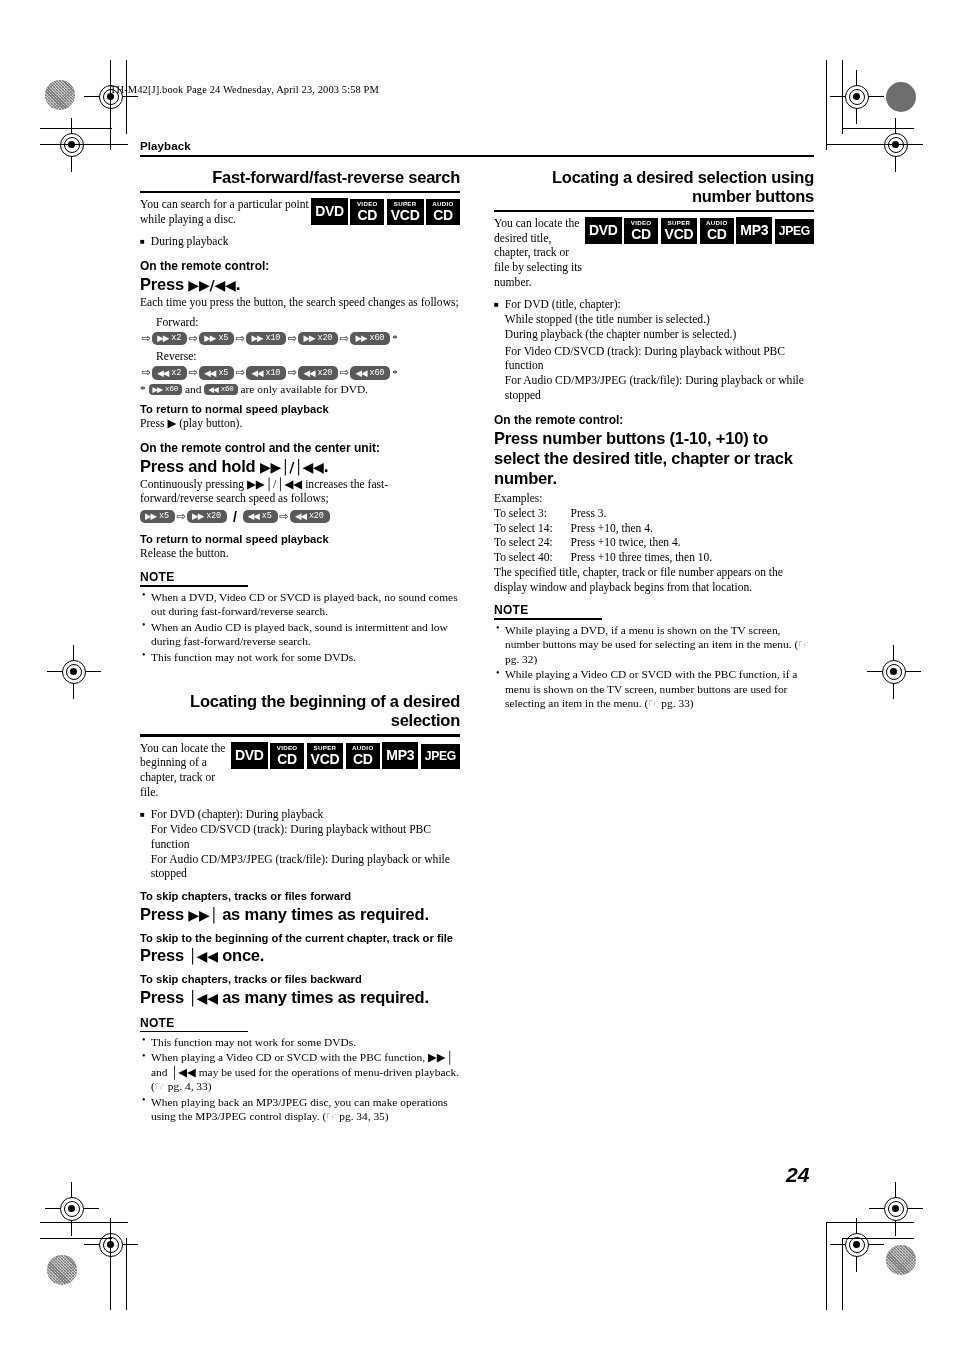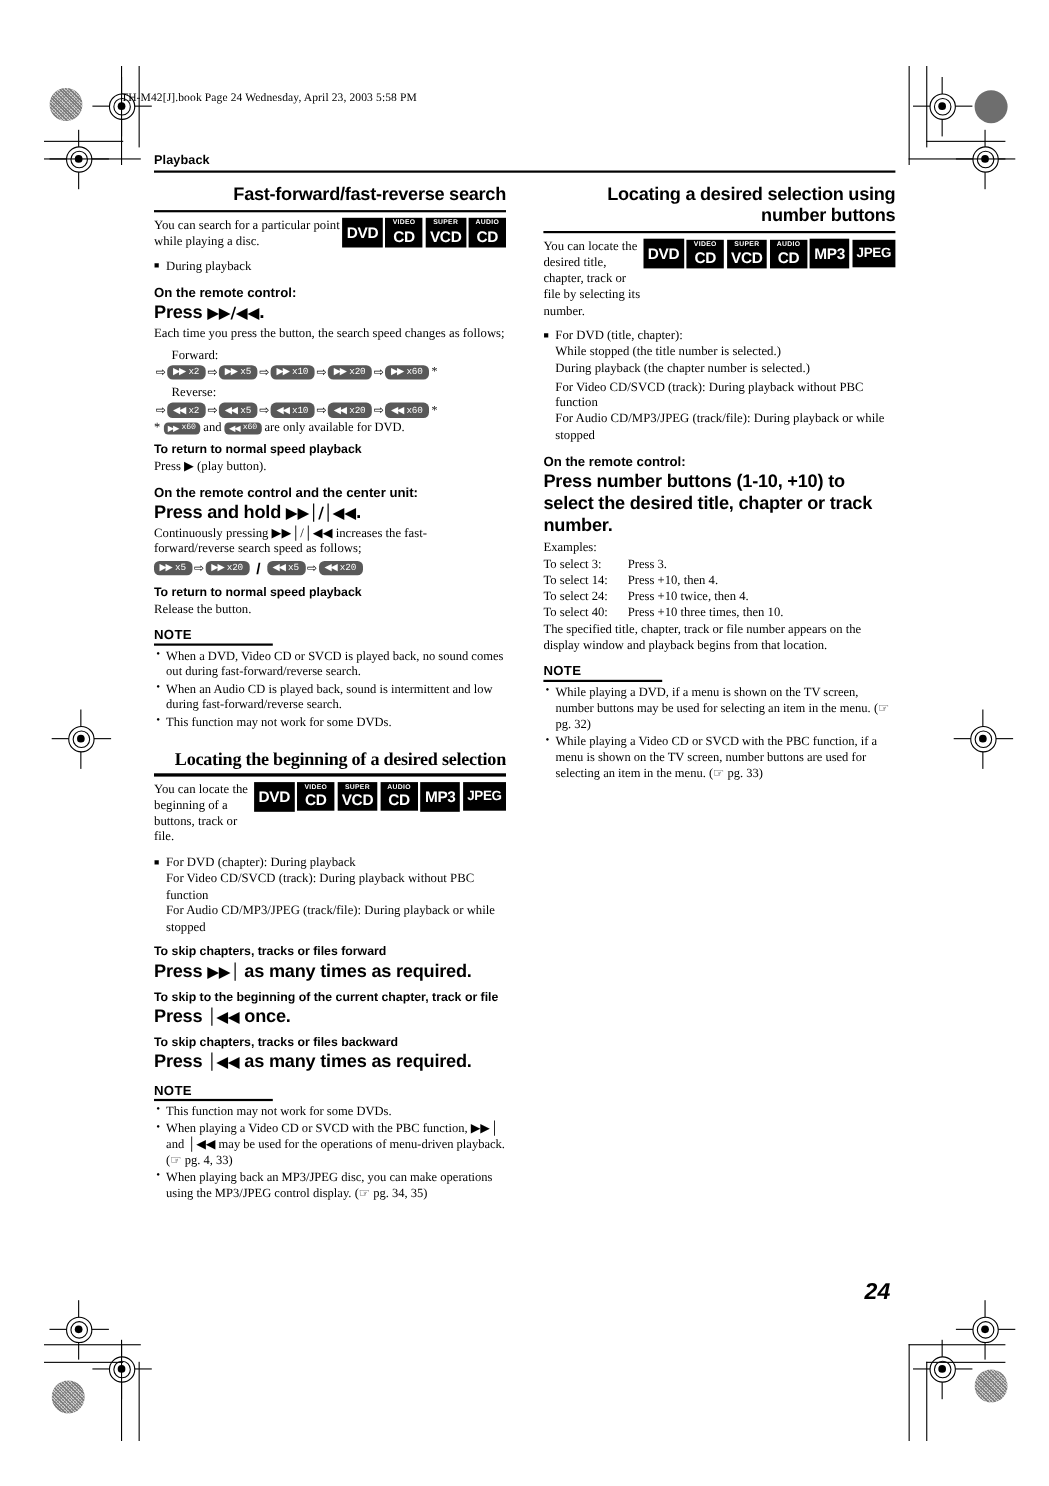--- a/index.html
+++ b/index.html
@@ -63,21 +63,21 @@
     font-weight:bold; font-size:16.5px; line-height:1.16;
     margin:0 0 4px 0; letter-spacing:-0.25px;text-align:right;
   }
   .rule-sect { height:2.3px; background:#000; width:100%; margin-bottom:5px; }
 
   .intro-row { display:flex; align-items:flex-start; justify-content:space-between; }
   .intro-txt { font-size:11.6px; line-height:1.26; max-width:178px; }
   .intro-txt.narrow { max-width:130px; }
 
   
-  .badges { display:flex; align-items:center; gap:2.5px; }
+  .badges { display:flex; align-items:flex-end; gap:2.5px; }
   .badge {
     background:#000; color:#fff; text-align:center;
     font-family:"Liberation Sans", sans-serif;
     padding:2px 4px 3px 4px; min-width:26px;
     display:flex; flex-direction:column; justify-content:center;
   }
   .badge .top {
     font-size:6.2px; font-weight:bold; line-height:1; letter-spacing:.3px;
     margin-bottom:1px;
   }
@@ -404,25 +404,25 @@
       <p class="body">Release the button.</p>
 
       <div class="note-title">NOTE</div>
       <div class="note-rule"></div>
       <ul class="notes">
         <li>When a DVD, Video CD or SVCD is played back, no sound comes out during fast-forward/reverse search.</li>
         <li>When an Audio CD is played back, sound is intermittent and low during fast-forward/reverse search.</li>
         <li>This function may not work for some DVDs.</li>
       </ul>
 
-      <h2 class="sect" style="margin-top:16px;font-family:Liberation Serif, serif;">Locating the beginning of a desired selection</h2>
+      <h2 class="sect" style="margin-top:28px;">Locating the beginning of a desired selection</h2>
       <div class="rule-sect"></div>
 
       <div class="intro-row">
-        <div class="intro-txt narrow">You can locate the beginning of a buttons, track or file.</div>
+        <div class="intro-txt narrow">You can locate the beginning of a chapter, track or file.</div>
         <div class="badges">
           <div class="badge single">
             <div class="main">DVD</div>
           </div>
           <div class="badge">
             <div class="top">VIDEO</div>
             <div class="main">CD</div>
           </div>
           <div class="badge">
             <div class="top">SUPER</div>

